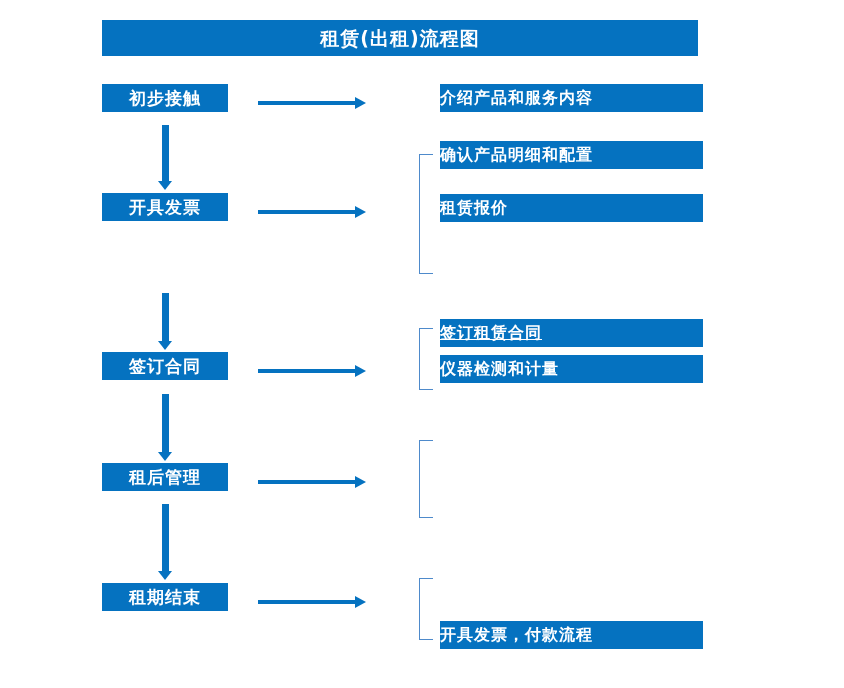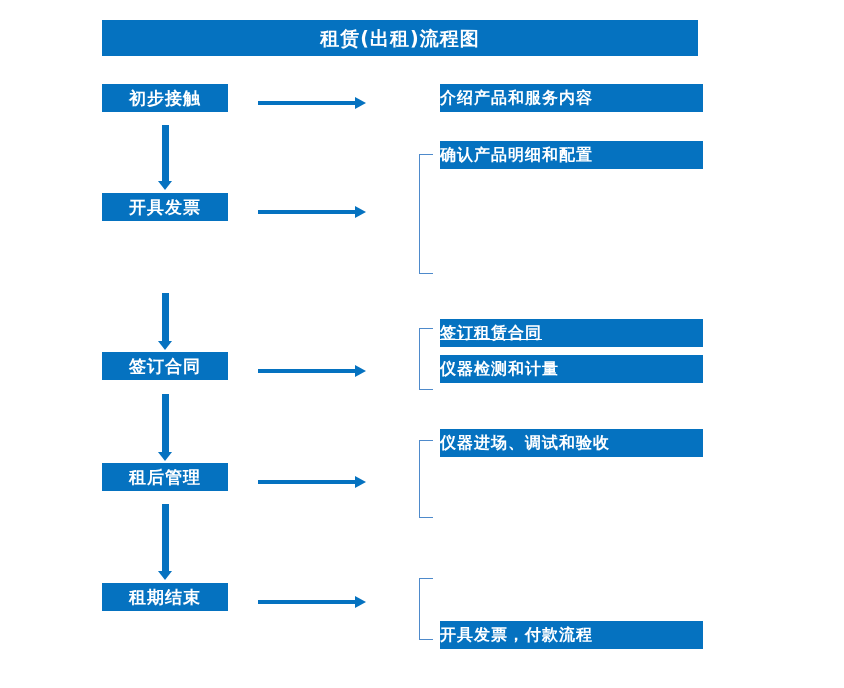--- a/index.html
+++ b/index.html
@@ -173,25 +173,25 @@
   <div class="bracket" style="top:320px;height:62px;"></div>
 
   <div class="bracket" style="top:432px;height:78px;"></div>
 
   <div class="bracket" style="top:570px;height:62px;"></div>
 
   <div class="node detail" style="top:76px;">介绍产品和服务内容</div>
 
   <div class="node detail" style="top:133px;">确认产品明细和配置</div>
 
+  <div class="node detail" style="top:186px;">租赁报价</div>
 
 
   <div class="node detail" style="top:311px;text-decoration:underline;">签订租赁合同</div>
 
   <div class="node detail" style="top:347px;">仪器检测和计量</div>
 
-  <div class="node detail" style="top:421px;">仪器进场、调试和验收</div>
 
 
 
   <div class="node detail" style="top:613px;">开具发票，付款流程</div>
 
 </div>
 
 </body></html>

